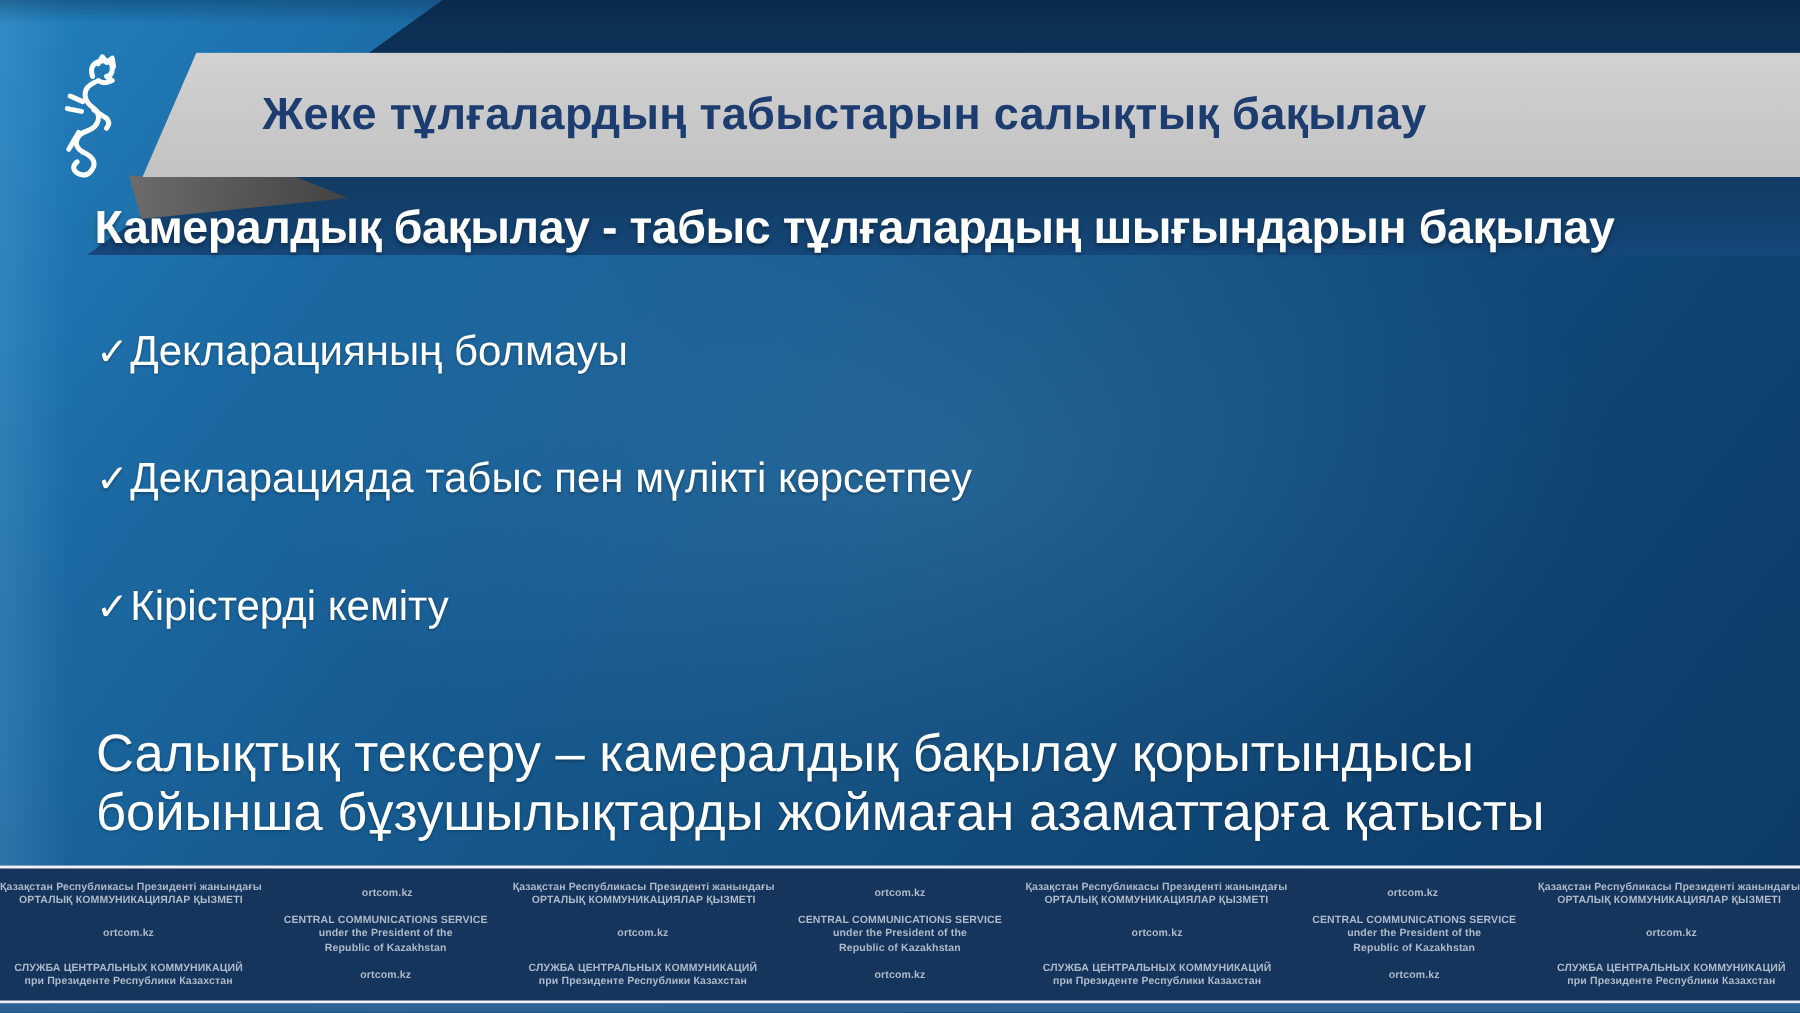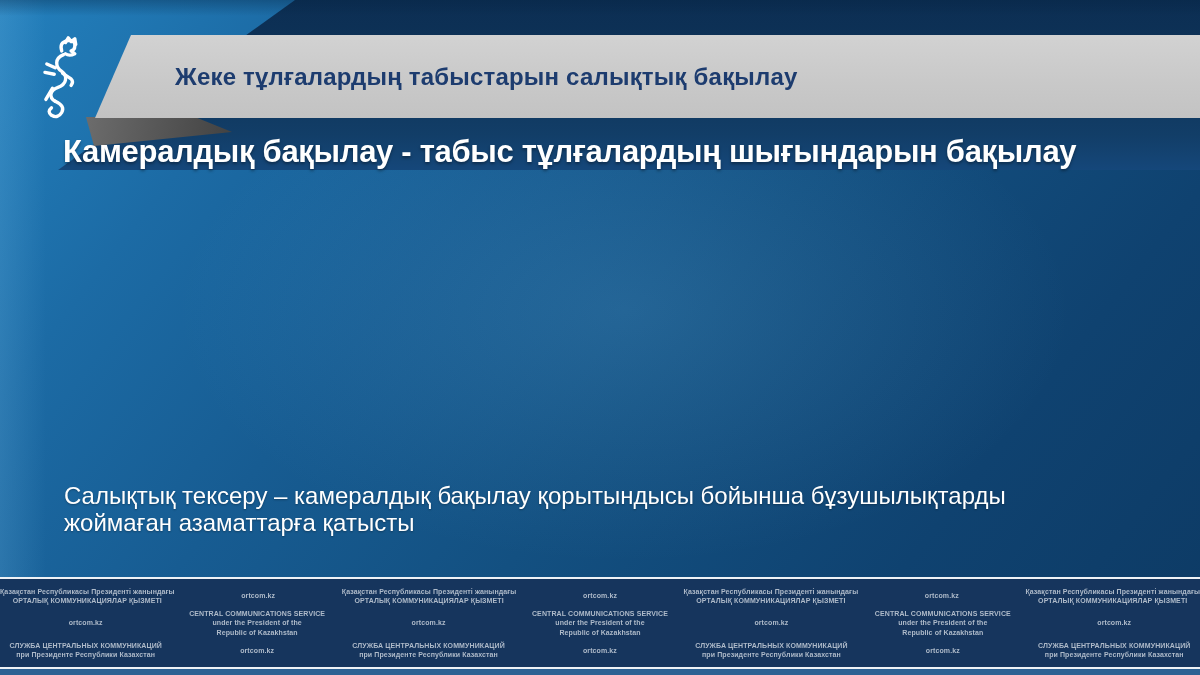--- a/index.html
+++ b/index.html
@@ -31,21 +31,21 @@
   }
 
   
   .banner{
     position:absolute;left:95px;right:0;top:35px;height:83px;
     background:linear-gradient(to bottom,#d2d2d2 0%, #c9c9c9 55%, #c3c3c3 100%);
     clip-path:polygon(36px 0, 100% 0, 100% 100%, 0 100%);
   }
   .banner-title{
     position:absolute;left:80px;top:0;height:83px;line-height:83px;
-    font-size:24px;font-weight:bold;color:#1d3c6f;white-space:nowrap;
+    font-size:30px;font-weight:bold;color:#1d3c6f;white-space:nowrap;
     letter-spacing:0.2px;
   }
   .fold{
     position:absolute;left:80px;top:117px;width:155px;height:30px;
     background:linear-gradient(100deg,#6e6e6e 0%, #595959 45%, #414141 100%);
     clip-path:polygon(6px 0, 115px 0, 152px 15px, 14px 29px);
   }
 
   
   .logo{position:absolute;left:30px;top:36px;width:56px;height:84px;}
@@ -60,21 +60,21 @@
   .bullets{
     position:absolute;left:64px;top:218px;margin:0;padding:0;list-style:none;
   }
   .bullets li{
     margin:0 0 53px 0;font-size:28px;color:#ffffff;
     text-shadow:0 1px 2px rgba(0,0,0,0.3);white-space:nowrap;
   }
   .check{font-size:26px;margin-right:1px;}
   .note{
     position:absolute;left:64px;top:483px;margin:0;max-width:980px;
-    font-size:24px;line-height:1.12;color:#ffffff;
+    font-size:35px;line-height:1.12;color:#ffffff;
     text-shadow:0 1px 2px rgba(0,0,0,0.3);
   }
 
   
   .footer{
     position:absolute;left:0;right:0;top:577px;bottom:0;
     display:flex;flex-direction:column;
   }
   .wm-band{
     flex:1;background:#16355d;
@@ -115,20 +115,25 @@
       <path d="M27 34 l-9 -4"></path>
       <path d="M26 41 l-10 -2"></path>
       <path d="M35 40 l9 6 q3 3 0 7"></path>
       <path d="M24 56 l-7 12"></path>
       <path d="M27 70 q11 5 7 12 q-4 7 -11 3 q-5 -4 0 -8"></path>
     </svg>
   </div>
 
   <h1 class="heading">Камералдық бақылау - табыс тұлғалардың шығындарын бақылау</h1>
 
+  <ul class="bullets">
+    <li><span class="check">✓</span><span>Декларацияның болмауы</span></li>
+    <li><span class="check">✓</span><span>Декларацияда табыс пен мүлікті көрсетпеу</span></li>
+    <li><span class="check">✓</span><span>Кірістерді кеміту</span></li>
+  </ul>
 
   <p class="note">Салықтық тексеру – камералдық бақылау қорытындысы бойынша бұзушылықтарды жоймаған азаматтарға қатысты</p>
 
   <div class="footer">
     <div class="wm-band">
       <div class="wm-row">
           <div class="wm-cell">
             <div>Қазақстан Республикасы Президенті жанындағы</div>
             <div>ОРТАЛЫҚ КОММУНИКАЦИЯЛАР ҚЫЗМЕТІ</div>
           </div>

